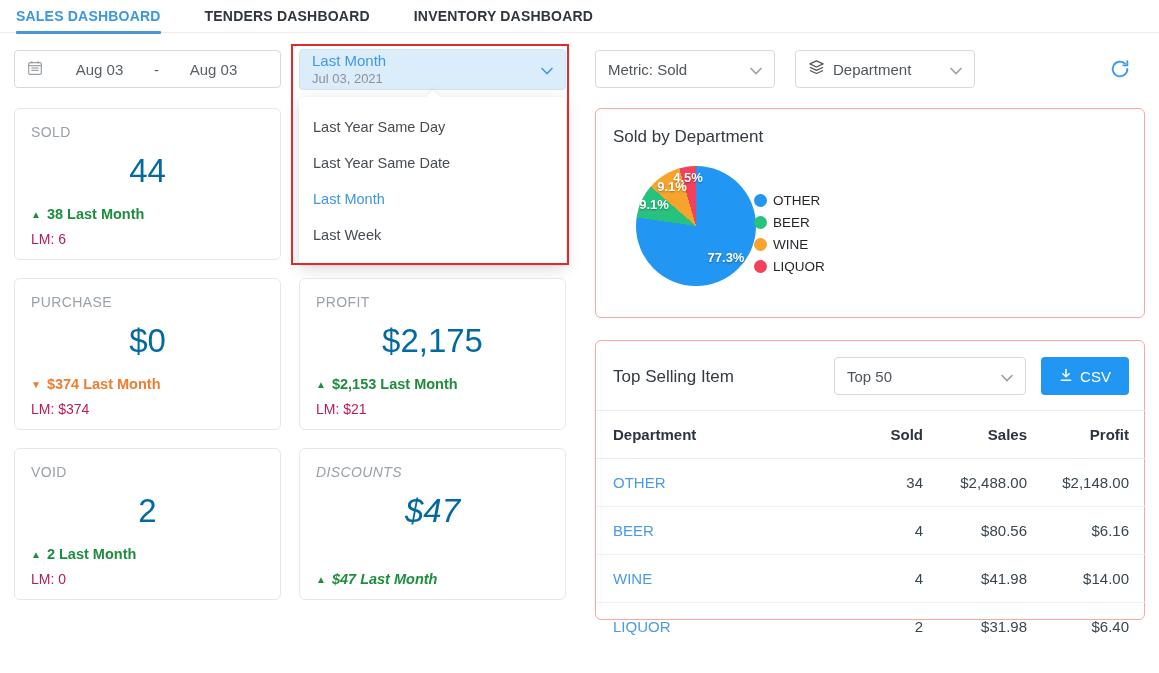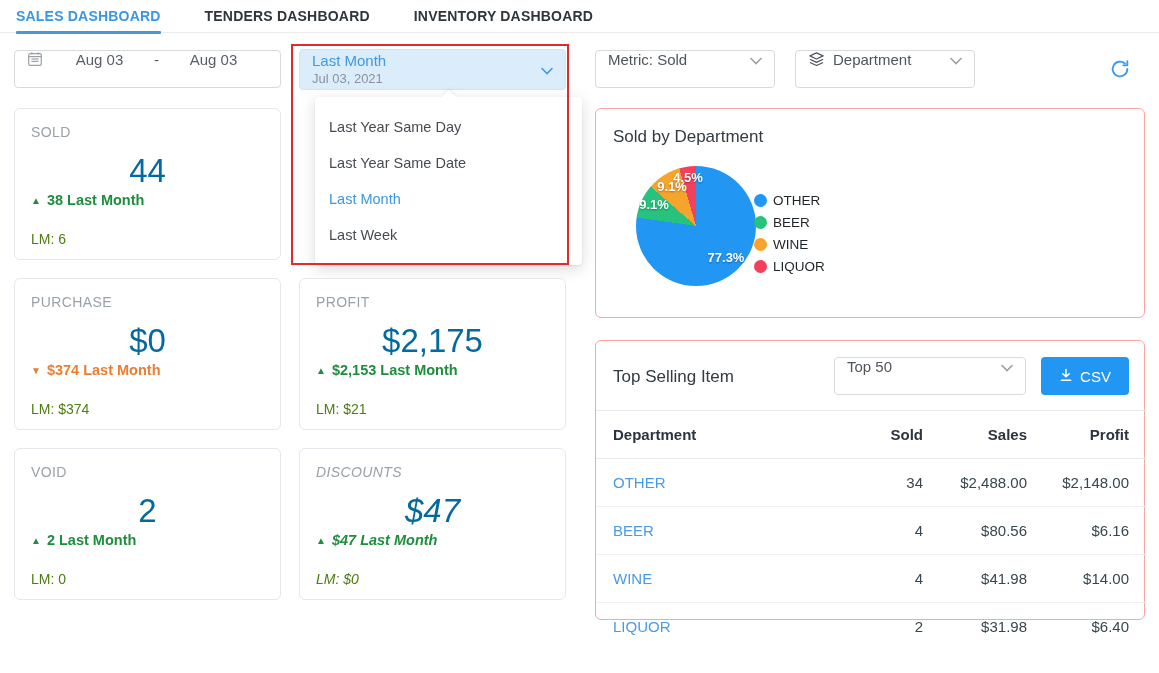--- a/index.html
+++ b/index.html
@@ -12,42 +12,42 @@
     border-bottom:1px solid #ececec; display:flex; align-items:center;
     padding-left:16px; gap:44px; }
   .tab { height:33px; display:flex; align-items:center; font-size:14px;
     font-weight:700; color:#2f353b; letter-spacing:.2px; position:relative; cursor:pointer; }
   .tab.active { color:#3b97e3; }
   .tab.active::after { content:""; position:absolute; left:0; right:0; bottom:-1px;
     height:3px; background:#4a98d3; border-radius:1px; }
 
   
   .ctrl { position:absolute; height:38px; border:1px solid #d9d9d9; border-radius:4px;
-    background:#fff; display:flex; padding:0 12px;
+    background:#fff; display:flex; align-items:center; padding:0 12px;
     font-size:15px; color:#4f555c; cursor:pointer; }
   .chev { margin-left:auto; flex:none; }
 
   .datepicker { left:14px; top:50px; width:267px; color:#5a6068; }
   .datepicker .d { flex:1; text-align:center; }
   .cal-icon { flex:none; margin-right:2px; }
 
   .metric-select { left:595px; top:50px; width:180px; }
   .dept-select { left:795px; top:50px; width:180px; gap:8px; }
 
   
   .period-trigger { position:absolute; left:299px; top:49px; width:267px; height:41px;
     background:#dbecfa; border:1px solid #cfe4f7; border-radius:4px;
     display:flex; align-items:center; padding:0 12px; cursor:pointer; }
   .period-text { display:flex; flex-direction:column; line-height:1.25; }
   .period-label { font-size:15px; color:#3f9ae4; }
   .period-sub { font-size:13px; color:#8b9199; }
 
   .dropdown { position:absolute; left:299px; top:97px; width:267px;
     background:#fff; border-radius:4px; padding:12px 0;
-    box-shadow:0 1px 2px rgba(0,0,0,.08), 0 4px 16px rgba(0,0,0,.14);margin-left:16px; }
+    box-shadow:0 1px 2px rgba(0,0,0,.08), 0 4px 16px rgba(0,0,0,.14); }
   .dropdown::before { content:""; position:absolute; top:-5px; left:50%; margin-left:-5px;
     width:10px; height:10px; background:#fff; transform:rotate(45deg);
     box-shadow:-2px -2px 3px rgba(0,0,0,.04); }
   .option { height:36px; display:flex; align-items:center; padding:0 14px;
     font-size:14.5px; color:#474c52; cursor:pointer; }
   .option.selected { color:#3b97e3; }
 
   .annotation-box { position:absolute; left:291px; top:44px; width:278px; height:221px;
     border:2px solid #df2b2b; pointer-events:none; z-index:50; }
 
@@ -57,21 +57,21 @@
   
   .kpi { position:absolute; width:267px; height:152px; background:#fff;
     border:1px solid #e4e7ec; border-radius:6px; padding:15px 16px 12px;
     display:flex; flex-direction:column; }
   .kpi-label { font-size:14px; color:#9aa1a9; letter-spacing:.4px; }
   .kpi-value { text-align:center; font-size:33px; color:#0369a1; margin-top:12px; flex:1; }
   .kpi-delta { font-size:14.5px; font-weight:700; display:flex; align-items:center; gap:6px; }
   .kpi-delta .tri { font-size:10px; }
   .kpi-delta.up { color:#1e8e3e; }
   .kpi-delta.down { color:#ed7d31; }
-  .kpi-lm { font-size:14px; color:#4d7c0f; margin-top:23px; }
+  .kpi-lm { font-size:14px; color:#be185d; margin-top:9px; }
   #kpi-sold { left:14px; top:108px; }
   #kpi-purchase { left:14px; top:278px; }
   #kpi-void { left:14px; top:448px; }
   #kpi-profit { left:299px; top:278px; }
   #kpi-discounts { left:299px; top:448px;font-style:italic; }
 
   
   .panel { position:absolute; left:595px; width:550px; background:#fff;
     border:1px solid #fca5a5; border-radius:6px; }
   #pie-panel { top:108px; height:210px; }
@@ -235,21 +235,20 @@
     <div class="kpi-lm">LM: 0</div>
   </div>
 
   <div class="kpi" id="kpi-discounts">
     <div class="kpi-label">DISCOUNTS</div>
     <div class="kpi-value">$47</div>
     <div class="kpi-delta up">
       <span class="tri">▲</span>
       <span>$47 Last Month</span>
     </div>
-    <div class="kpi-lm">LM: $0</div>
   </div>
 
   <div class="panel" id="pie-panel">
     <div class="panel-title">Sold by Department</div>
     <div class="pie" style="background: conic-gradient(rgb(33, 150, 243) 0%, rgb(33, 150, 243) 77.3%, rgb(39, 194, 126) 77.3%, rgb(39, 194, 126) 86.4%, rgb(246, 164, 44) 86.4%, rgb(246, 164, 44) 95.5%, rgb(242, 64, 93) 95.5%, rgb(242, 64, 93) 100%);"></div>
     <div class="slice-label sl-0">77.3%</div>
     <div class="slice-label sl-1">9.1%</div>
     <div class="slice-label sl-2">9.1%</div>
     <div class="slice-label sl-3">4.5%</div>
     <div class="legend">

